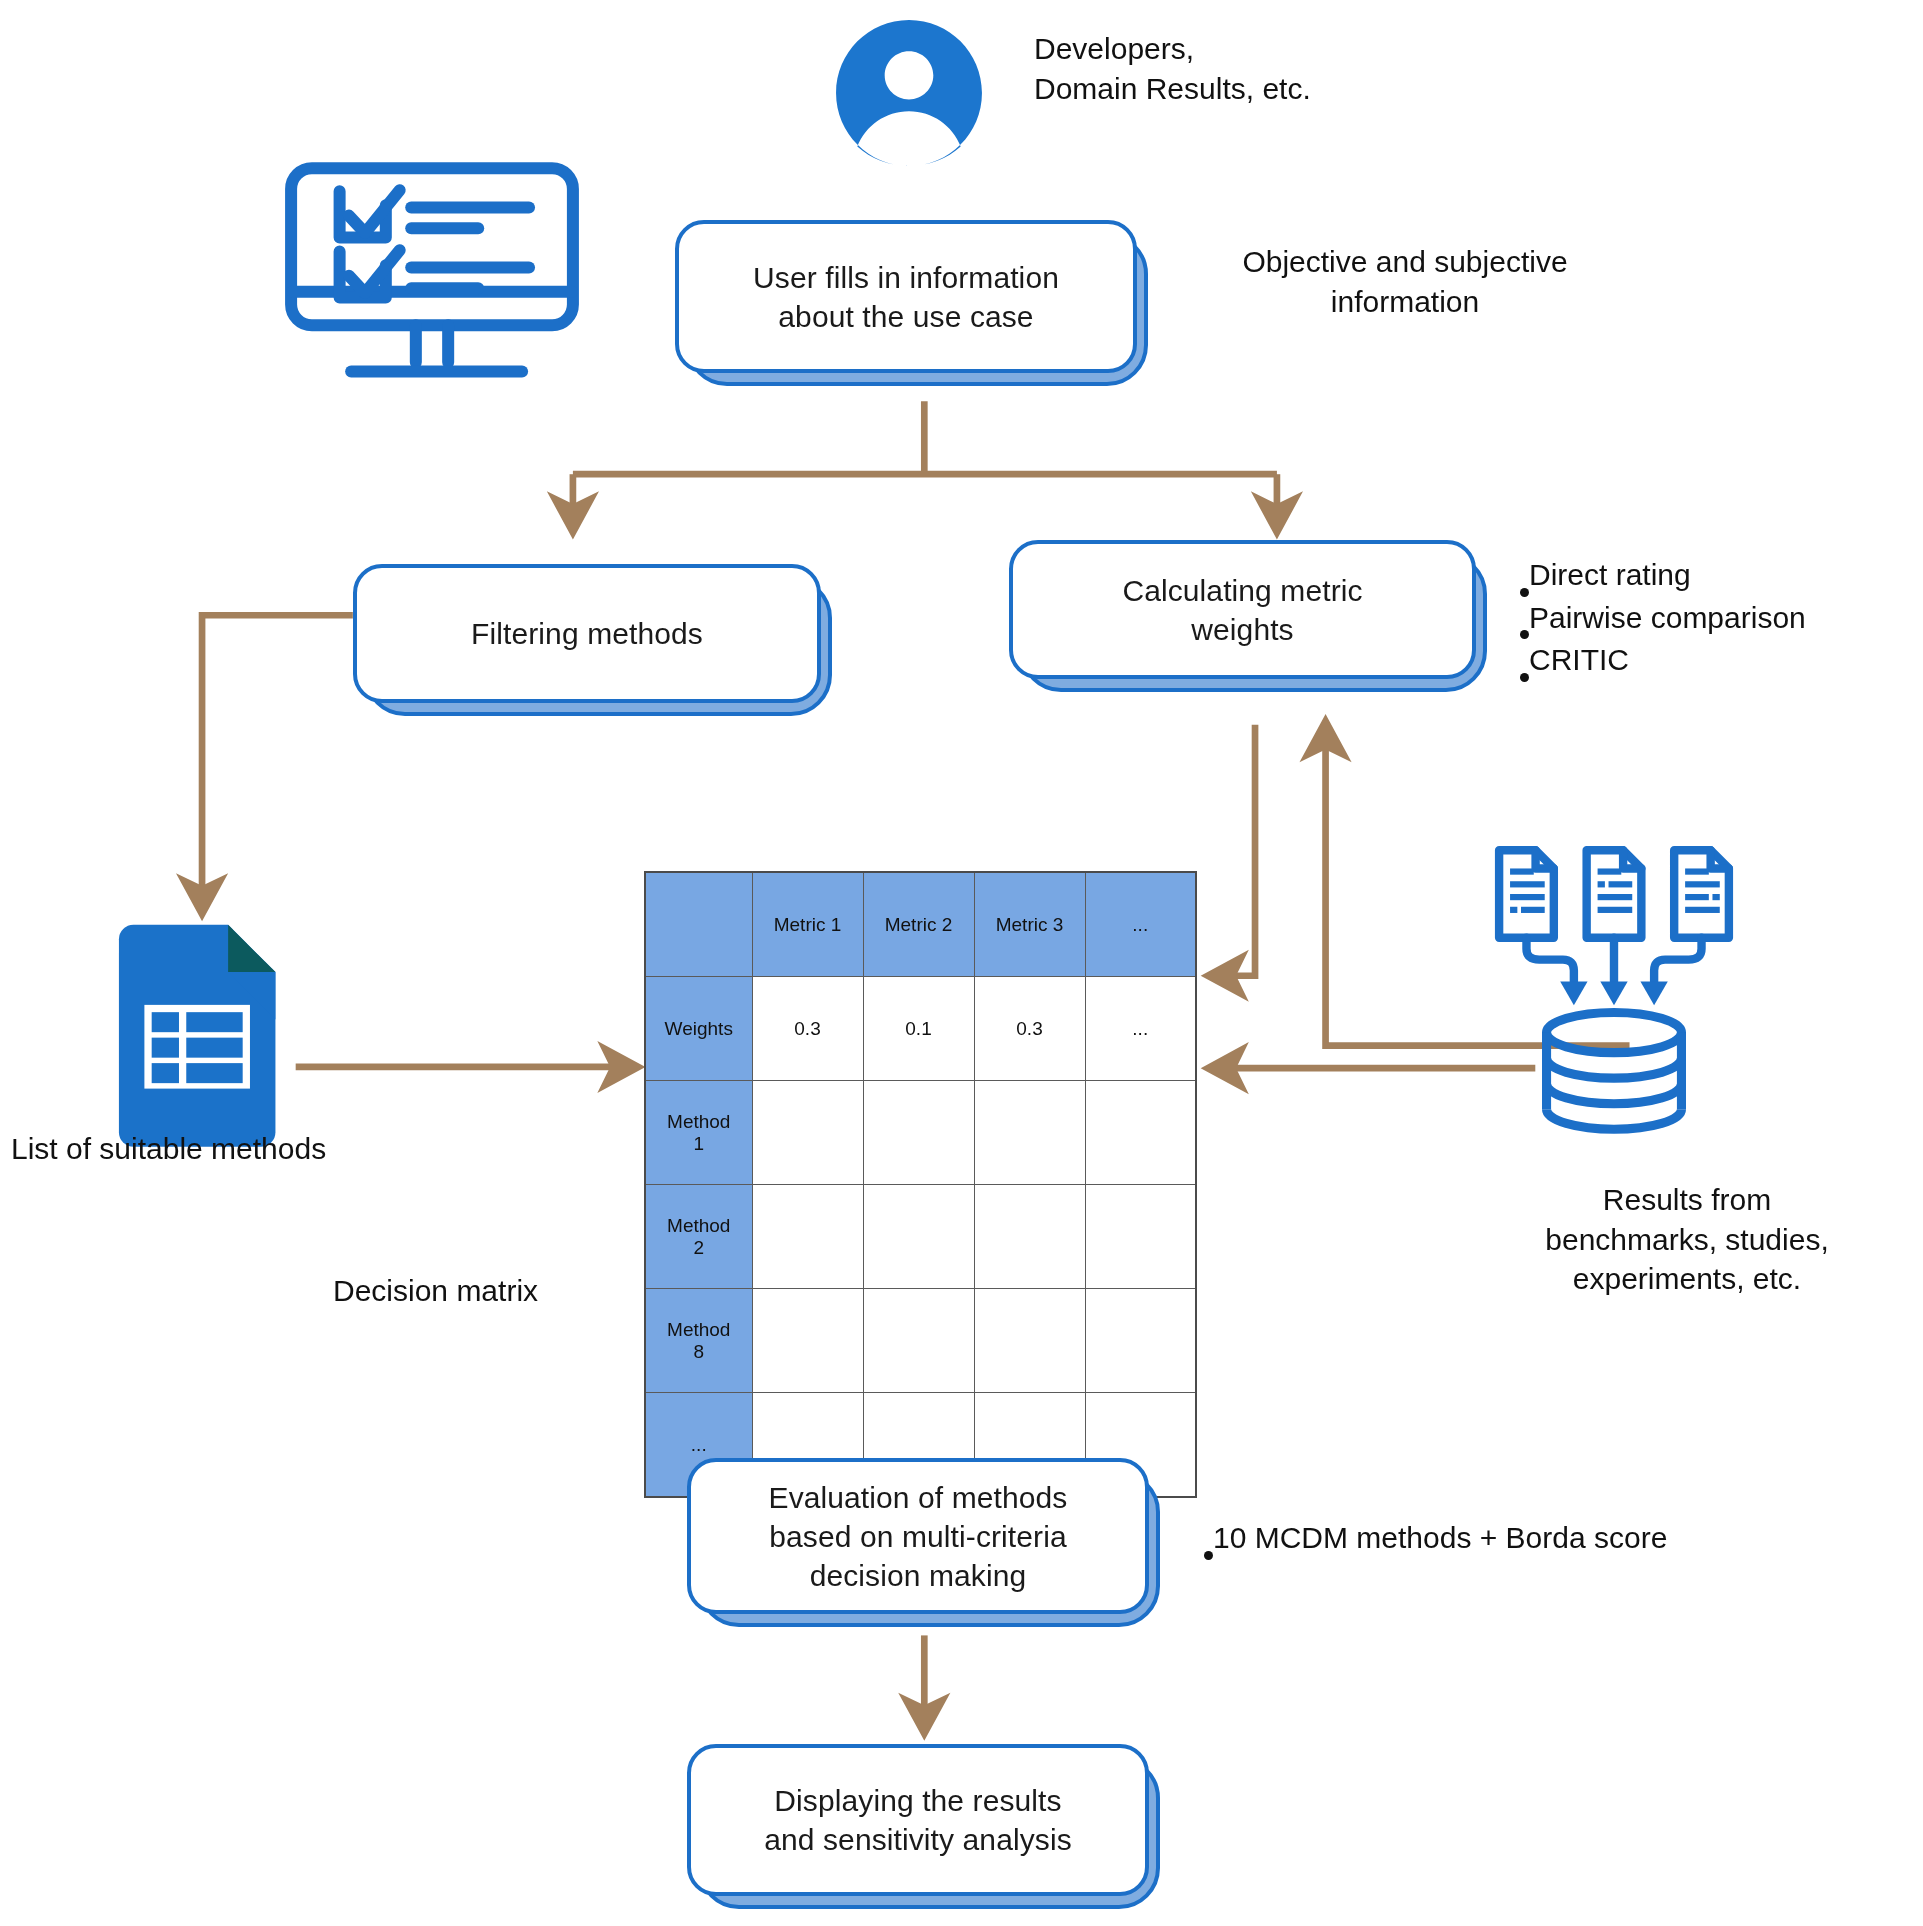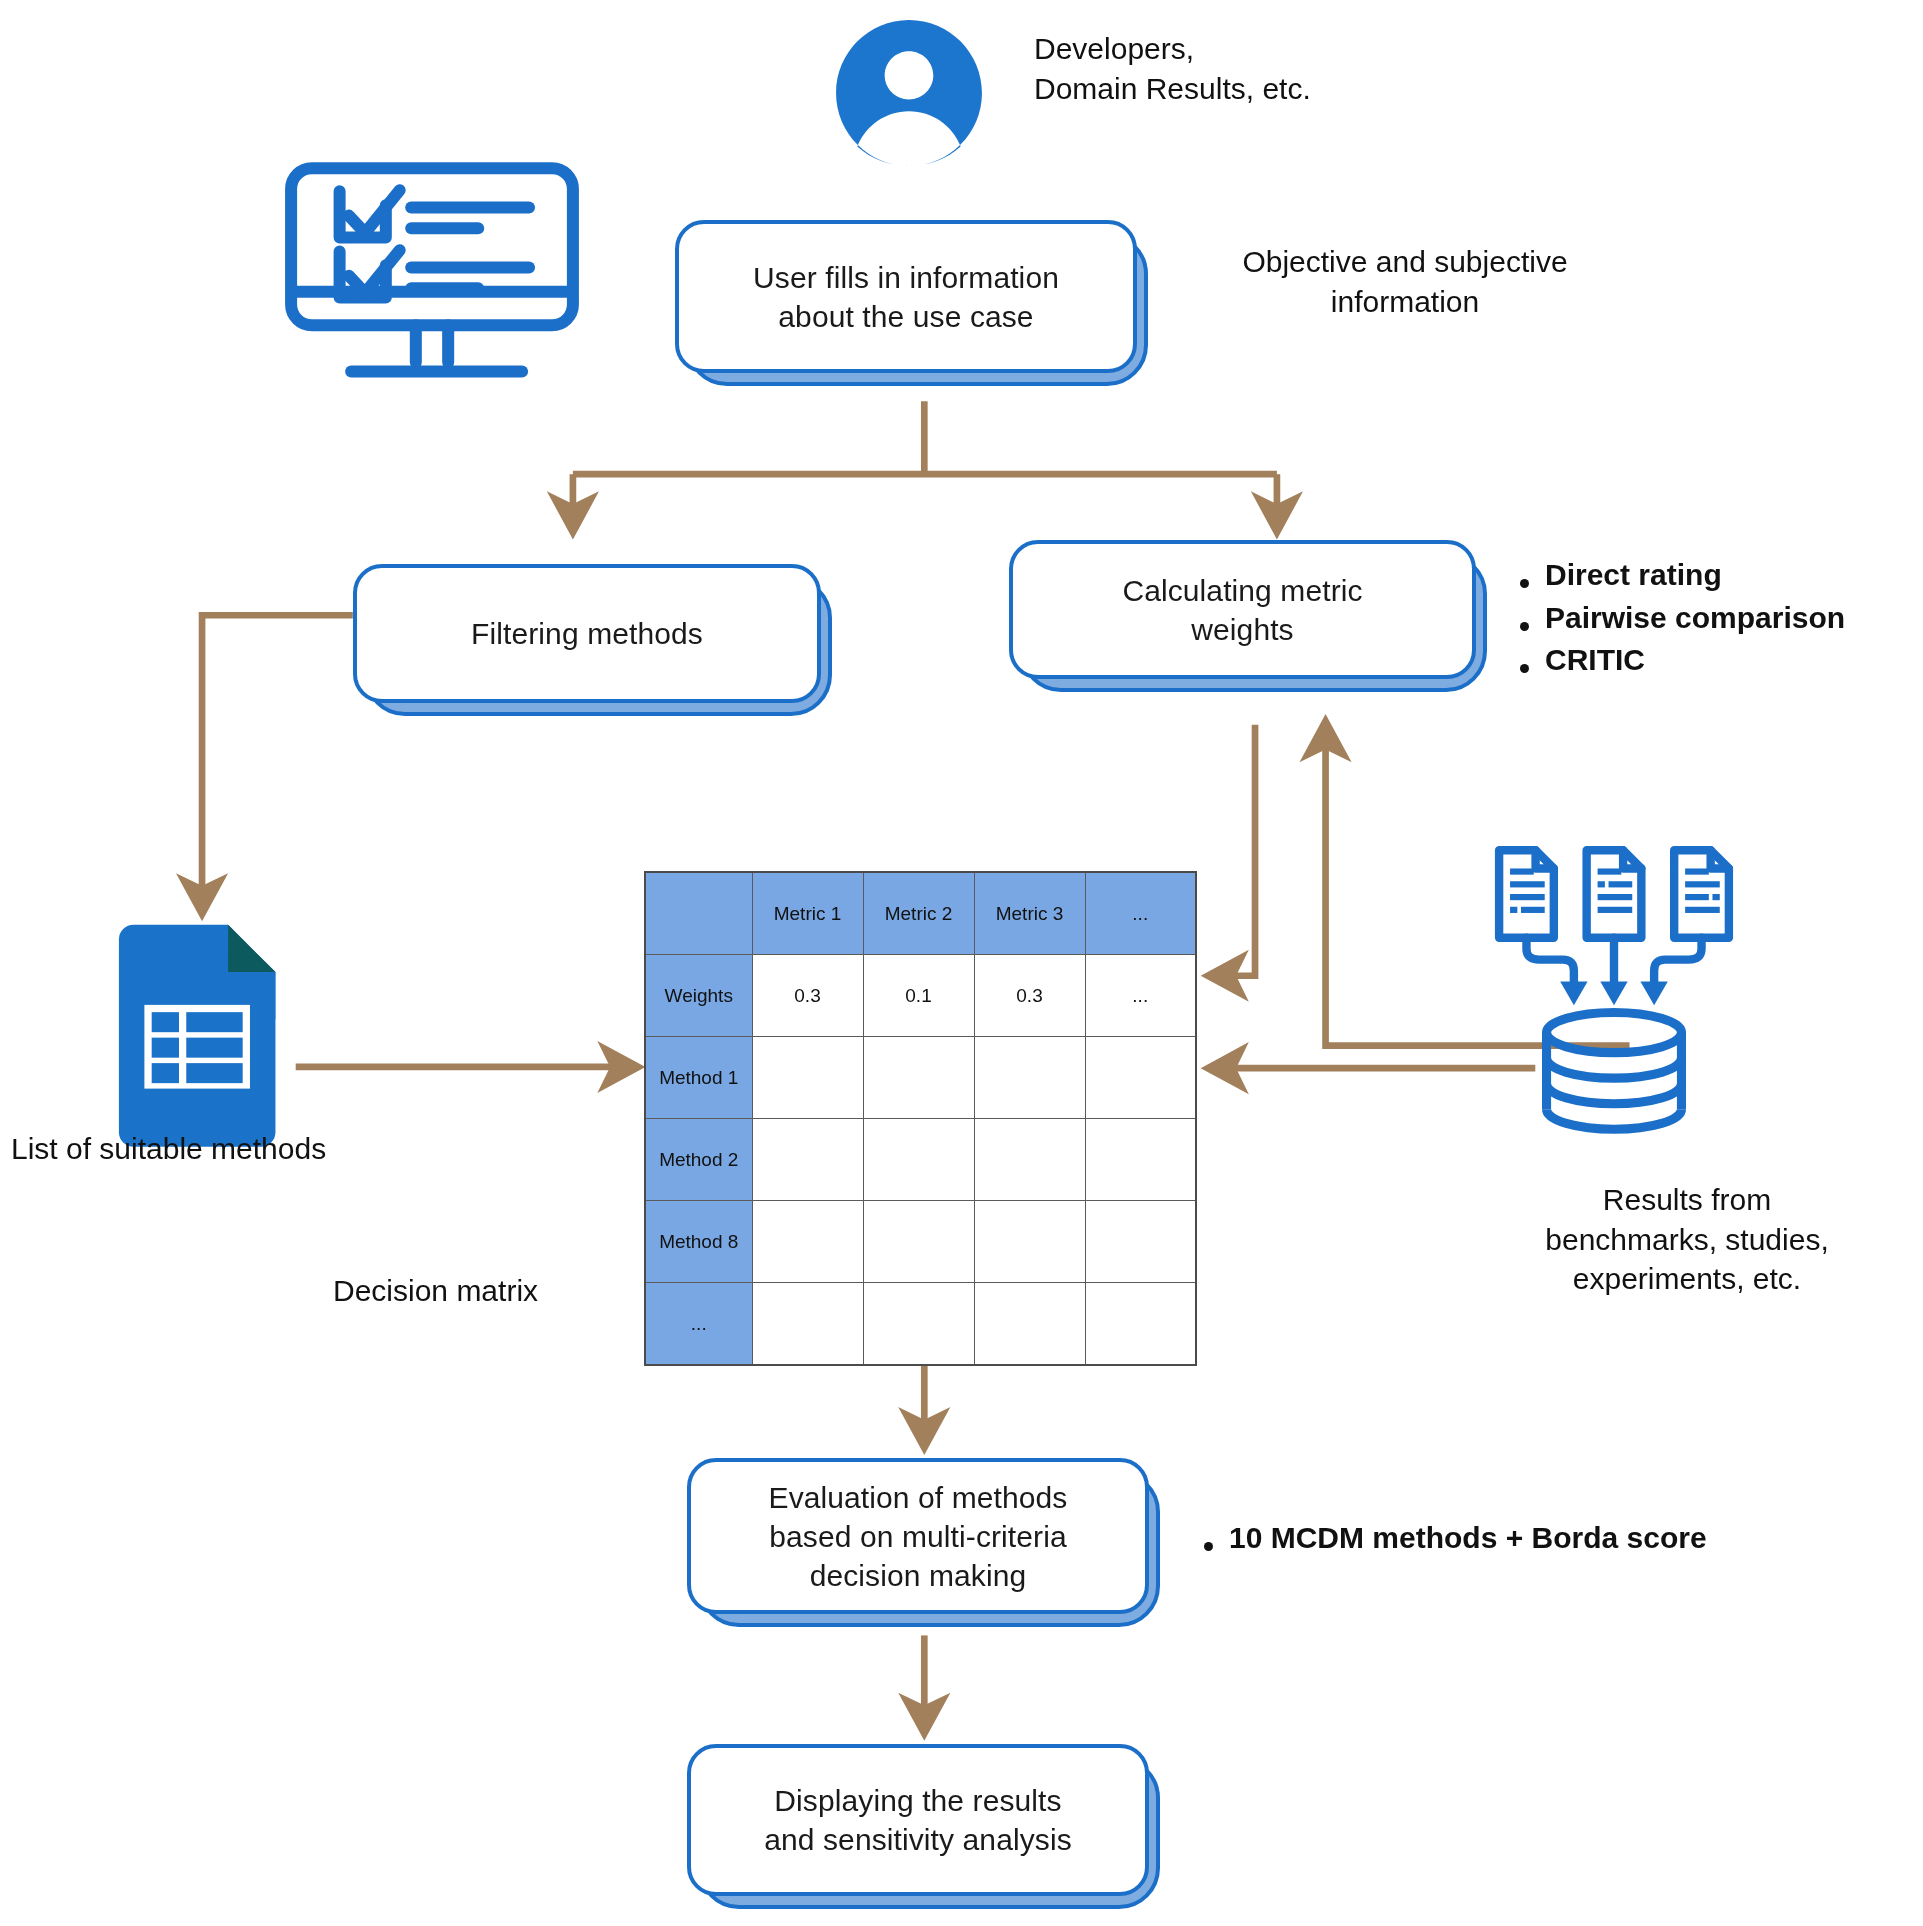--- a/index.html
+++ b/index.html
@@ -16,28 +16,28 @@
       display:flex;align-items:center;justify-content:center;}
   .pbox .ptext{position:relative;text-align:center;color:#1a1a1a;
       font-size:30px;line-height:1.30;letter-spacing:0.1px;padding:0 16px;white-space:pre-line;}
 
   
   .lbl{position:absolute;color:#111;font-size:30px;line-height:1.32;white-space:pre-line;}
   .lbl.ctr{text-align:center;}
 
   
   .blist{position:absolute;color:#111;font-size:30px;line-height:1.42;}
-  .blist .bi{display:flex;align-items:center;gap:16px;font-weight:bold;}
+  .blist .bi{display:flex;align-items:flex-end;gap:0;}
   .blist .dot{flex:0 0 auto;width:9px;height:9px;border-radius:50%;background:#111;margin-top:17px;}
 
   
   #matrix{position:absolute;border-collapse:collapse;table-layout:fixed;
       border:2.4px solid #4b4b4b;background:#fff;}
   #matrix td{border:1.2px solid #5a5a5a;text-align:center;vertical-align:middle;
-      font-size:19px;color:#111;height:75px;padding:3px;}
+      font-size:19px;color:#111;height:75px;padding:14px;}
   #matrix td.hdr{background:#78A7E3;font-weight:400;}
   #matrix td.rowhdr{background:#78A7E3;}
   #matrix td.val{background:#fff;}
   #matrix col.c0{width:107px;}
   #matrix col.cx{width:111px;}
 </style>
 </head>
 <body>
 
 <div id="stage">

